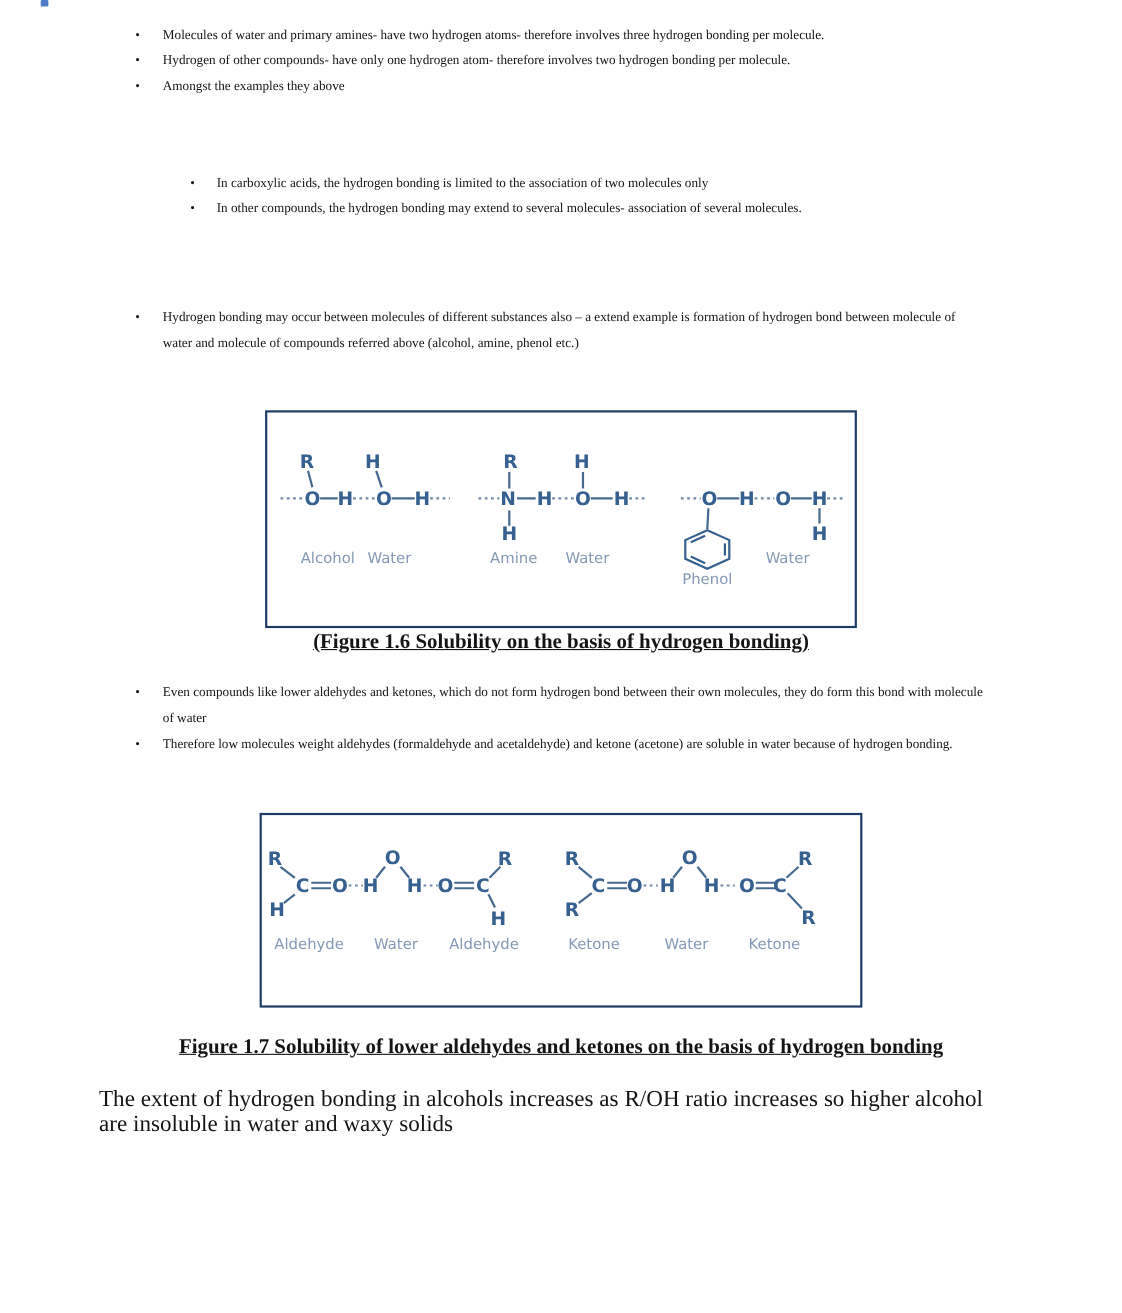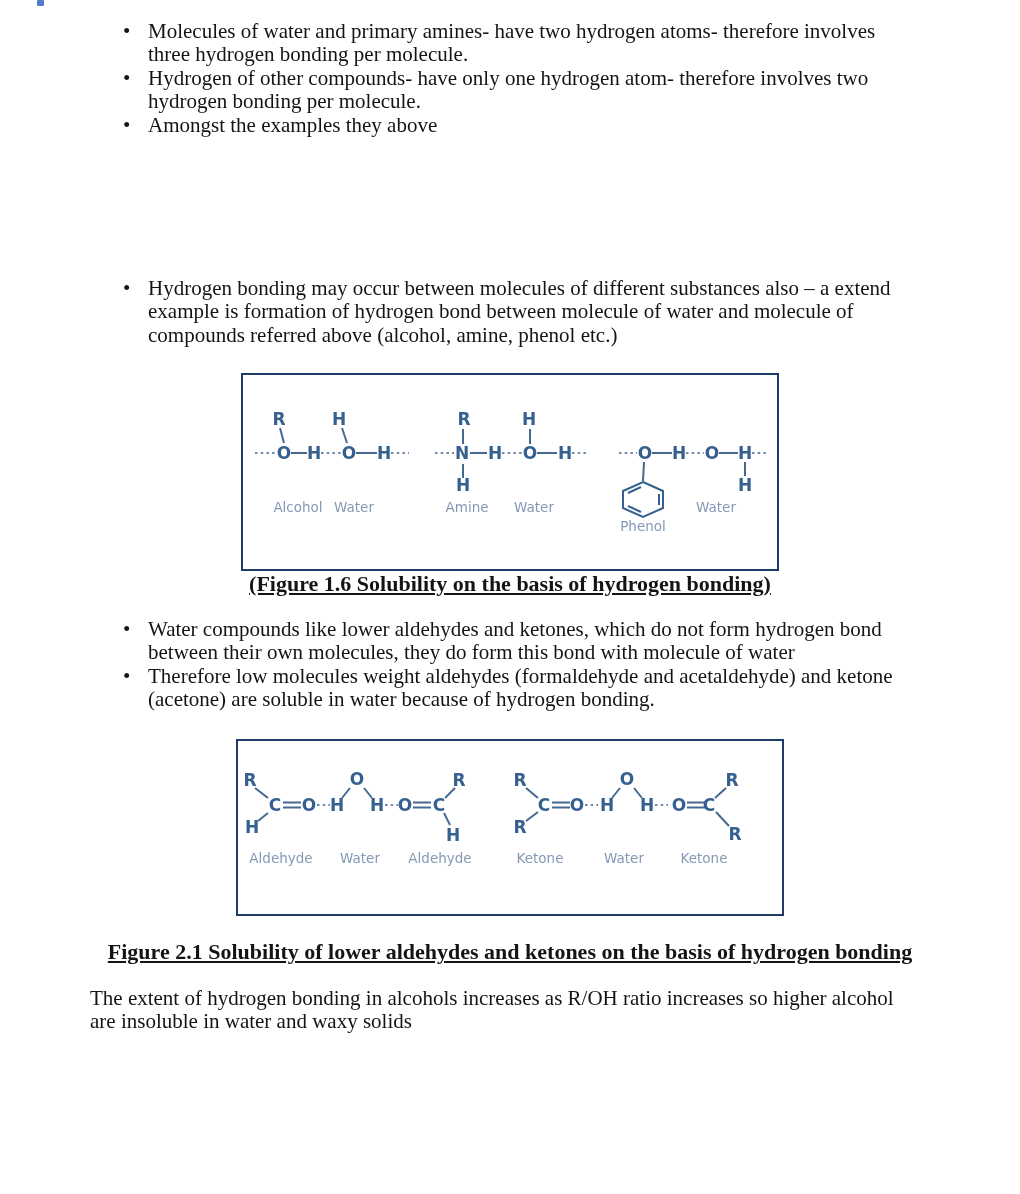--- a/index.html
+++ b/index.html
@@ -5,30 +5,30 @@
   html,body { margin:0; padding:0; background:#fff; }
   .page {
     position:relative; width:1020px; height:1194px; background:#ffffff;
     font-family:"Liberation Serif", serif; color:#141414; overflow:hidden;
   }
   .top-mark {
     position:absolute; left:37px; top:0; width:7px; height:6px;
     background:#3e6fc0; border-radius:1px; opacity:.9;
   }
   .blist { position:absolute; list-style:none; margin:0; padding:0;
-           font-size:21px; line-height:23.4px; }
+           font-size:12px; line-height:23.4px; }
   .blist li { position:relative; }
   .blist li::before { content:"\2022"; position:absolute; left:1px; top:0; }
   .l1 { left:122px; width:772px; }
   .l1 li { padding-left:26px; }
   .l2 { left:172px; width:735px; }
   .l2 li { padding-left:25px; }
   .caption {
     position:absolute; left:0; width:1020px; text-align:center;
-    font-weight:bold; text-decoration:underline; font-size:22px; line-height:24px;
+    font-weight:bold; text-decoration:underline; font-size:19px; line-height:24px;
   }
   .para { position:absolute; left:90px; top:987px; width:808px;
           font-size:21px; line-height:23.4px; }
   .figbox { position:absolute; border:2px solid #1e3c66; background:#fff; box-sizing:border-box; }
   #fig16 { left:241px; top:373px; width:538px; height:198px; }
   #fig17 { left:236px; top:739px; width:548px; height:177px; }
   .figbox svg { display:block; }
   .atom  { font-family:"DejaVu Sans", sans-serif; font-size:17px; font-weight:600; fill:#35608f; }
   .mlabel{ font-family:"DejaVu Sans", sans-serif; font-size:13.5px; fill:#8599b6; }
   .bond  { stroke:#46698f; stroke-width:2; fill:none; }
@@ -41,20 +41,24 @@
 <div class="page">
 
   <div class="top-mark"></div>
 
   <ul class="blist l1" style="top:20px">
     <li>Molecules of water and primary amines- have two hydrogen atoms- therefore involves three hydrogen bonding per molecule.</li>
     <li>Hydrogen of other compounds- have only one hydrogen atom- therefore involves two hydrogen bonding per molecule.</li>
     <li>Amongst the examples they above</li>
   </ul>
 
+  <ul class="blist l2" style="top:155px">
+    <li>In carboxylic acids, the hydrogen bonding is limited to the association of two molecules only</li>
+    <li>In other compounds, the hydrogen bonding may extend to several molecules- association of several molecules.</li>
+  </ul>
 
   <ul class="blist l1" style="top:277px">
     <li>Hydrogen bonding may occur between molecules of different substances also – a extend example is formation of hydrogen bond between molecule of water and molecule of compounds referred above (alcohol, amine, phenol etc.)</li>
   </ul>
 
   <div class="figbox" id="fig16">
     <svg width="534" height="194" viewBox="0 0 534 194">
 
       <g>
         <line class="hbond" x1="12" y1="78" x2="34" y2="78"></line>
@@ -113,21 +117,21 @@
         <text class="atom" x="502" y="116" text-anchor="middle">H</text>
         <text class="mlabel" x="400" y="156" text-anchor="middle">Phenol</text>
         <text class="mlabel" x="473" y="137" text-anchor="middle">Water</text>
       </g>
     </svg>
   </div>
 
   <div class="caption" style="top:572px">(Figure 1.6 Solubility on the basis of hydrogen bonding)</div>
 
   <ul class="blist l1" style="top:618px">
-    <li>Water compounds like lower aldehydes and ketones, which do not form hydrogen bond between their own molecules, they do form this bond with molecule of water</li>
+    <li>Even compounds like lower aldehydes and ketones, which do not form hydrogen bond between their own molecules, they do form this bond with molecule of water</li>
     <li>Therefore low molecules weight aldehydes (formaldehyde and acetaldehyde) and ketone (acetone) are soluble in water because of hydrogen bonding.</li>
   </ul>
 
   <div class="figbox" id="fig17">
     <svg width="544" height="173" viewBox="0 0 544 173">
 
       <g>
         <line class="bond" x1="17" y1="47" x2="30" y2="57"></line>
         <line class="bond" x1="20" y1="80" x2="30" y2="72"></line>
         <line class="bond" x1="45" y1="61.5" x2="63" y2="61.5"></line>
@@ -180,17 +184,17 @@
         <text class="atom" x="471" y="70" text-anchor="middle">C</text>
         <text class="atom" x="494" y="45" text-anchor="middle">R</text>
         <text class="atom" x="497" y="99" text-anchor="middle">R</text>
         <text class="mlabel" x="302" y="122" text-anchor="middle">Ketone</text>
         <text class="mlabel" x="386" y="122" text-anchor="middle">Water</text>
         <text class="mlabel" x="466" y="122" text-anchor="middle">Ketone</text>
       </g>
     </svg>
   </div>
 
-  <div class="caption" style="top:940px">Figure 2.1 Solubility of lower aldehydes and ketones on the basis of hydrogen bonding</div>
+  <div class="caption" style="top:940px">Figure 1.7 Solubility of lower aldehydes and ketones on the basis of hydrogen bonding</div>
 
   <div class="para">The extent of hydrogen bonding in alcohols increases as R/OH ratio increases so higher alcohol are insoluble in water and waxy solids</div>
 
 </div>
 
 </body></html>

